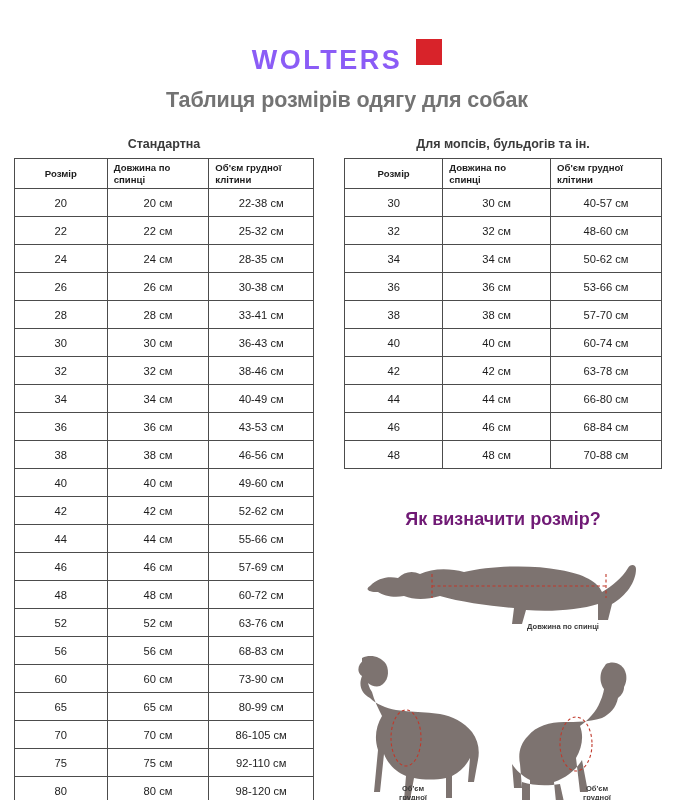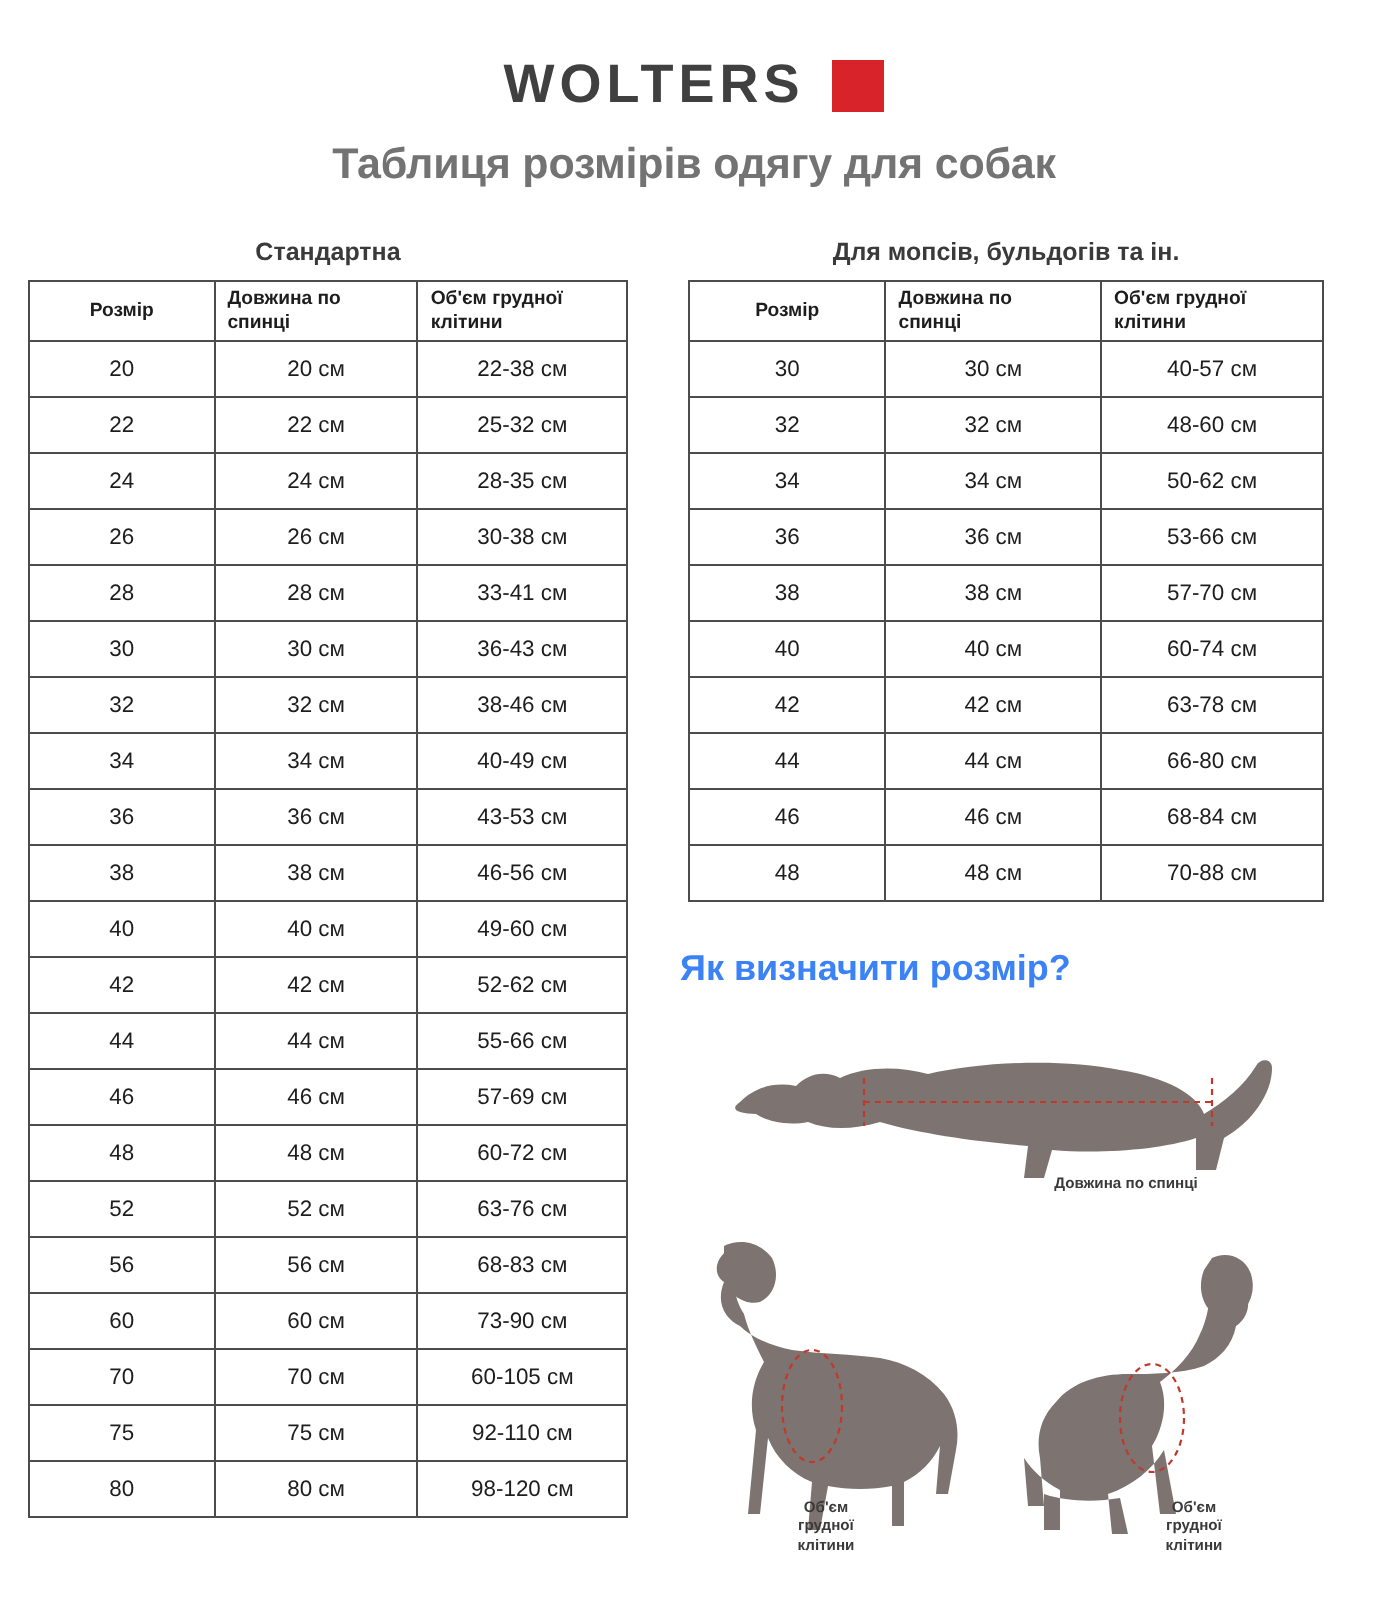--- a/index.html
+++ b/index.html
@@ -19,21 +19,22 @@
     display: flex;
     align-items: center;
     justify-content: center;
     gap: 14px;
     margin-top: 27px;
   }
   .brand-name {
     font-size: 27px;
     font-weight: bold;
     letter-spacing: 2.5px;
-    color: #404040;
+    color: #8b5cf6;
+    margin-top: 18px;
   }
   .brand-square {
     width: 26px;
     height: 26px;
     background: #d8232a;
     display: inline-block;
   }
   .page-title {
     text-align: center;
     font-size: 21.5px;
@@ -84,25 +85,25 @@
   }
   table.sizes thead th.hl { text-align: left; padding-left: 6px; }
   table.sizes tbody td.c1 { width: 31%; margin-top: 19px; }
   table.sizes tbody td.c2 { width: 34%; }
   table.sizes tbody td.c3 { width: 35%; }
 
   .right-table-wrap { padding: 0 4px; }
 
   
   .howto-title {
-    text-align: left;
+    text-align: center;
     font-size: 18px;
     font-weight: bold;
-    color: #3b82f6;
-    margin-top: 23px;
+    color: #701a75;
+    margin-top: 40px;
     margin-bottom: 4px;
   }
 
   .figures { position: relative; height: 320px; }
 
   .fig-label {
     position: absolute;
     text-align: center;
     font-size: 7.6px;
     font-weight: bold;
@@ -221,23 +222,28 @@
             <td class="c1">56</td>
             <td class="c2">56 см</td>
             <td class="c3">68-83 см</td>
           </tr>
           <tr>
             <td class="c1">60</td>
             <td class="c2">60 см</td>
             <td class="c3">73-90 см</td>
           </tr>
           <tr>
+            <td class="c1">65</td>
+            <td class="c2">65 см</td>
+            <td class="c3">80-99 см</td>
+          </tr>
+          <tr>
             <td class="c1">70</td>
             <td class="c2">70 см</td>
-            <td class="c3">60-105 см</td>
+            <td class="c3">86-105 см</td>
           </tr>
           <tr>
             <td class="c1">75</td>
             <td class="c2">75 см</td>
             <td class="c3">92-110 см</td>
           </tr>
           <tr>
             <td class="c1">80</td>
             <td class="c2">80 см</td>
             <td class="c3">98-120 см</td>

